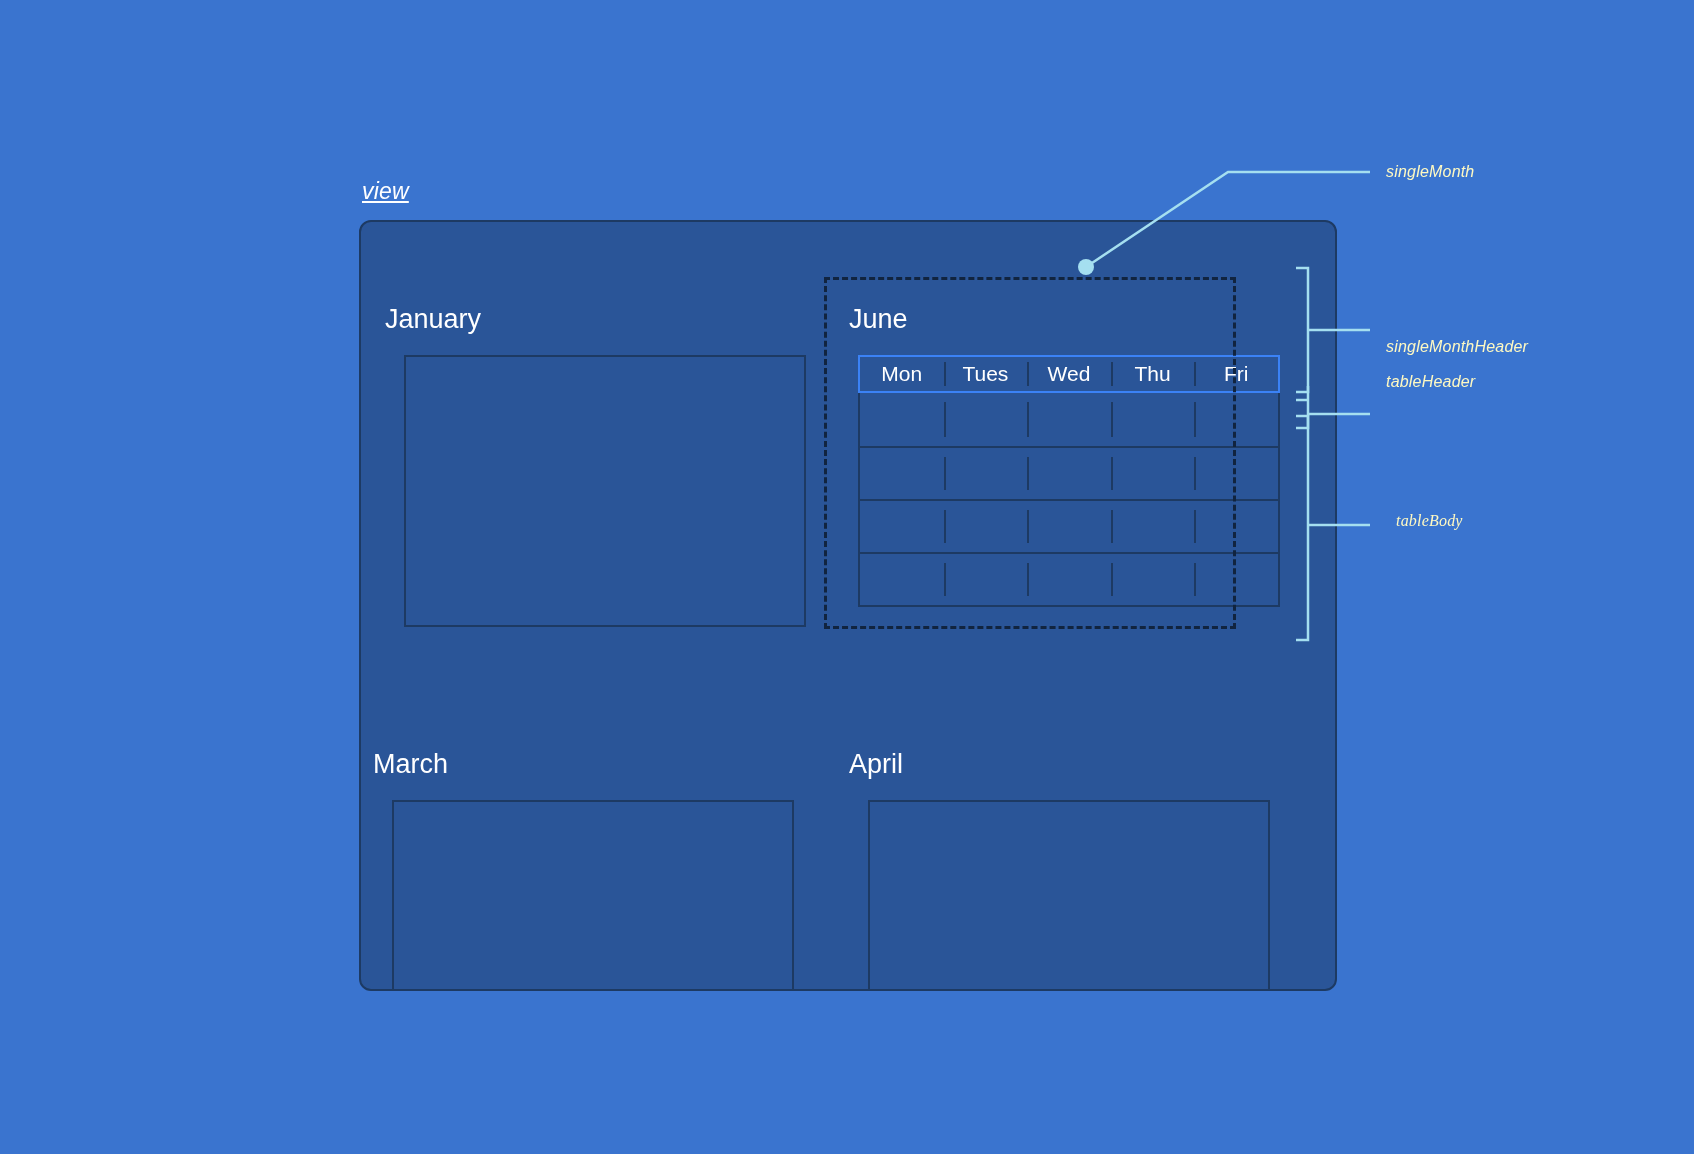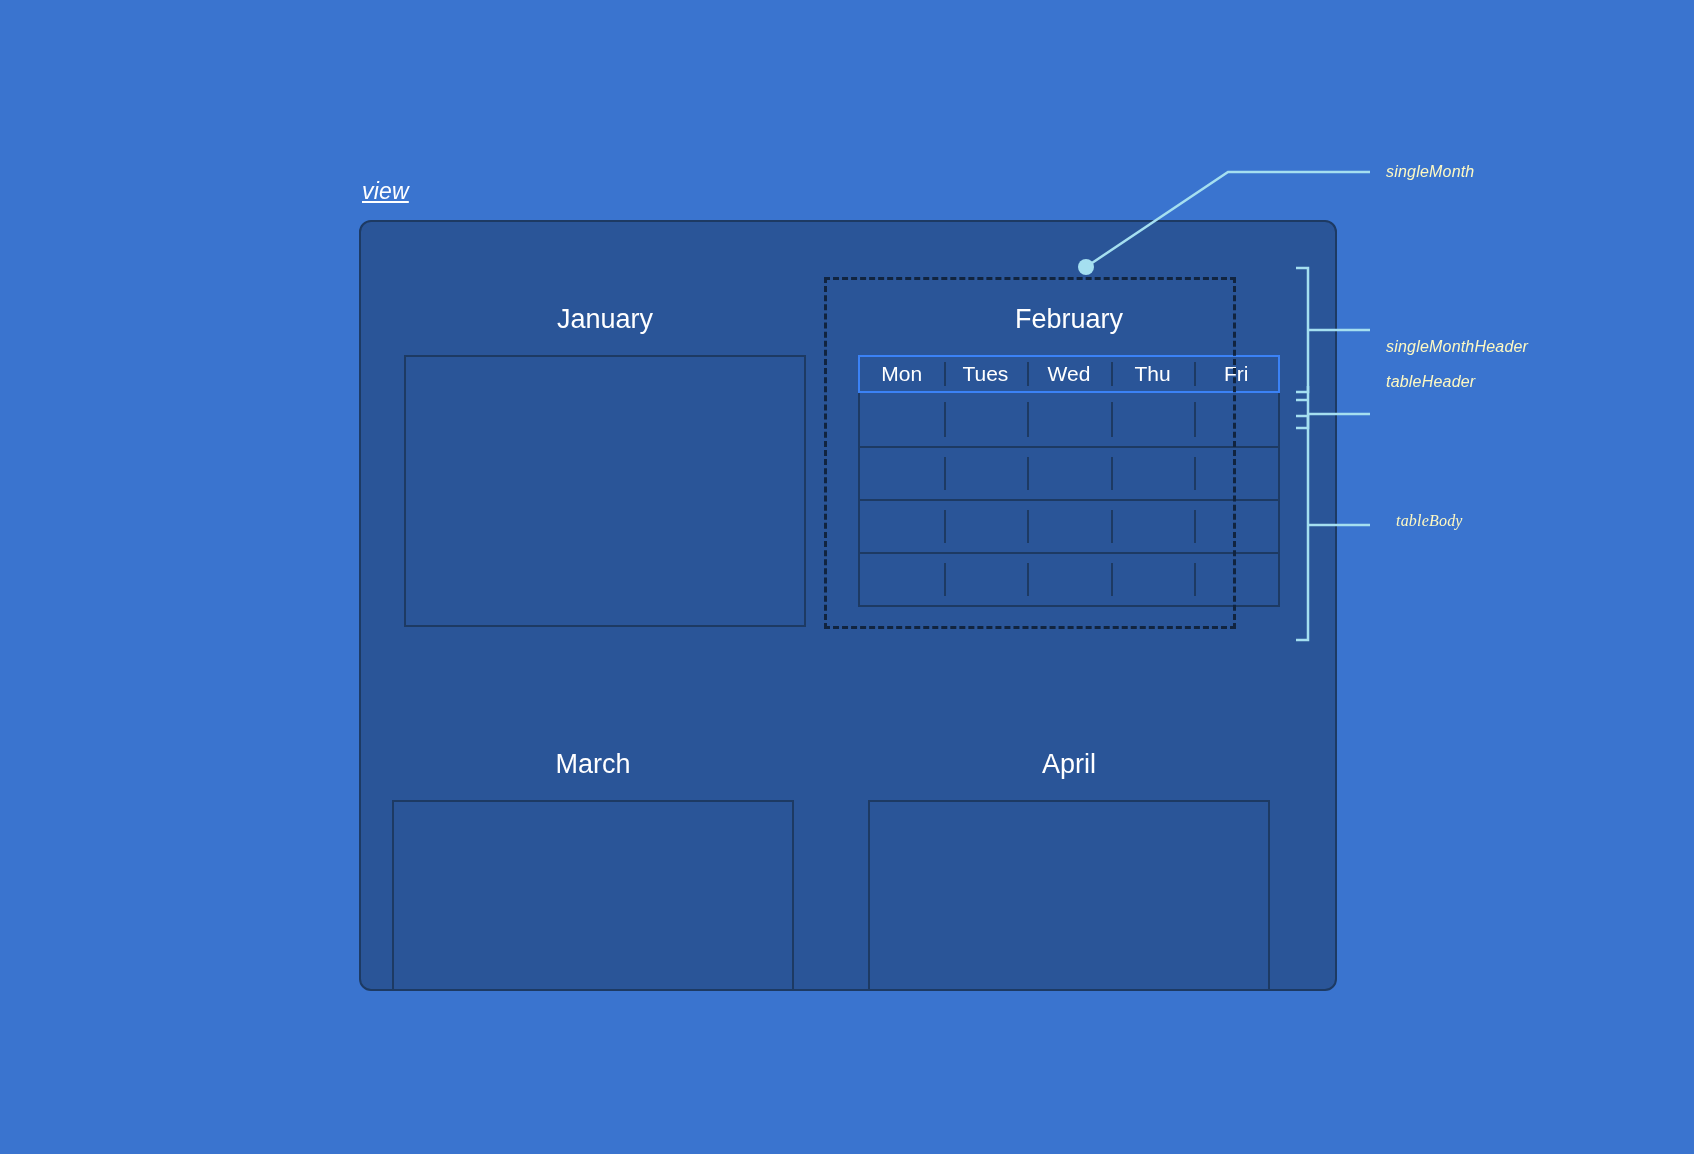--- a/index.html
+++ b/index.html
@@ -54,21 +54,21 @@
     box-sizing: border-box;
   }
   #month-jan  { left: 24px;  top: 60px;  width: 440px; height: 380px; }
   #month-feb  { left: 488px; top: 60px;  width: 440px; height: 380px; }
   #month-mar  { left: 12px;  top: 505px; width: 440px; height: 380px; }
   #month-apr  { left: 488px; top: 505px; width: 440px; height: 380px; }
 
   .month-title {
     font-size: 27px;
     color: #ffffff;
-    text-align: center;
+    text-align: left;
     line-height: 1;
     padding-top: 24px;
     padding-bottom: 22px;
     white-space: nowrap;
   }
 
   .month-placeholder {
     margin: 0 19px;
     height: 272px;
     border: 2px solid #1d3a63;
@@ -176,21 +176,21 @@
   <div id="view-caption">view</div>
 
   <div id="view-container">
 
     <div class="month-cell" id="month-jan">
       <div class="month-title">January</div>
       <div class="month-placeholder"></div>
     </div>
 
     <div class="month-cell" id="month-feb">
-      <div class="month-title">February</div>
+      <div class="month-title">June</div>
 
       <div id="feb-table">
         <div id="feb-thead">
           <div class="th">Mon</div>
           <div class="th">Tues</div>
           <div class="th">Wed</div>
           <div class="th">Thu</div>
           <div class="th">Fri</div>
         </div>
 

